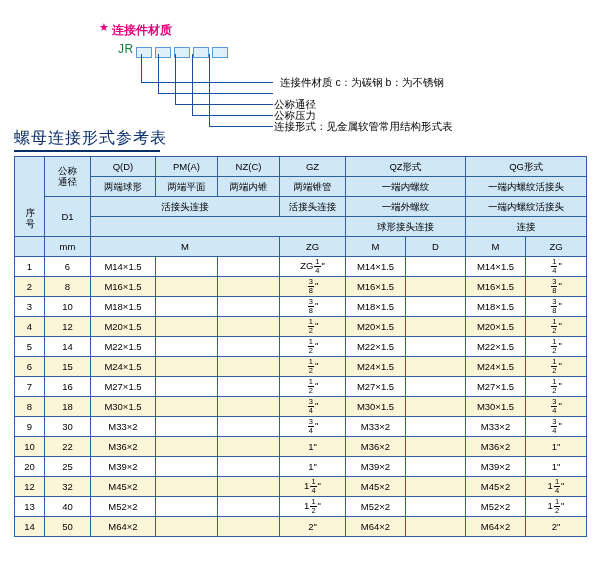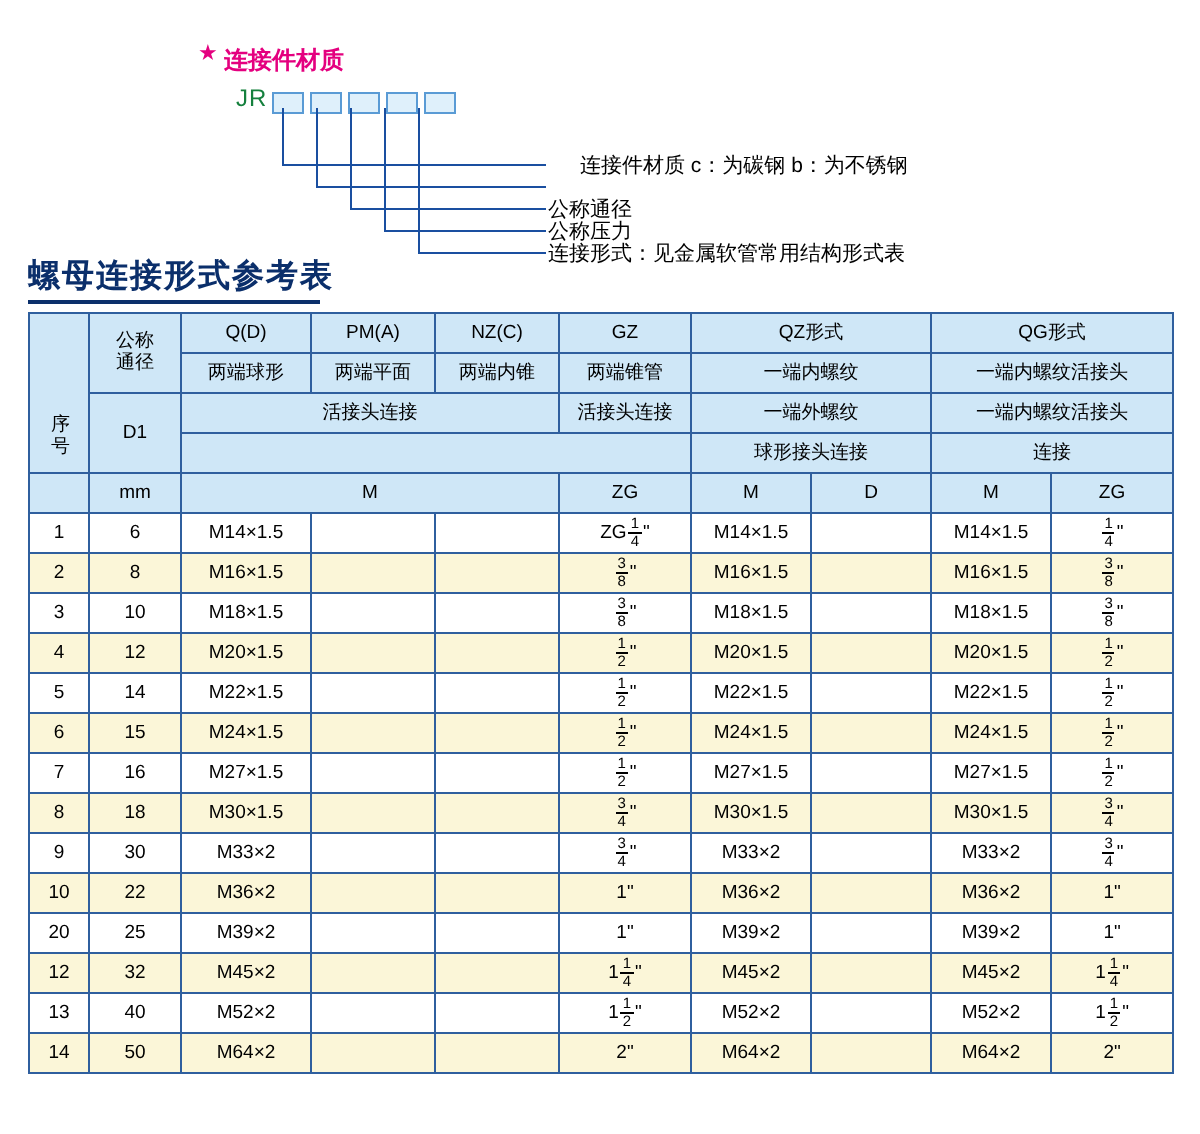--- a/index.html
+++ b/index.html
@@ -58,21 +58,21 @@
     position:absolute;
     font-size:10.5px;
     white-space:nowrap;
     color:#000;
   }
   
   .sec-title{
     position:absolute;
     left:14px; top:128px;
     font-size:16px;
-    font-weight:bold;
+    font-weight:normal;
     color:#0b2f6b;
     letter-spacing:1px;
     white-space:nowrap;
   }
   .sec-underline{
     position:absolute;
     left:14px; top:150px;
     width:146px;height:2px;
     background:#0b2f6b;
   }
@@ -118,21 +118,21 @@
   <div class="boxes">
     <span></span><span></span><span></span><span></span><span></span>
   </div>
 
   <div class="leader" style="left:141px; top:54px; width:131px; height:28px;"></div>
   <div class="leader" style="left:158px; top:54px; width:114px; height:39px;"></div>
   <div class="leader" style="left:175px; top:54px; width:97px;  height:50px;"></div>
   <div class="leader" style="left:192px; top:54px; width:80px;  height:61px;"></div>
   <div class="leader" style="left:209px; top:54px; width:63px;  height:72px;"></div>
 
-  <div class="legend-item" style="left:290px; top:76px;text-align:right;">连接件材质  c：为碳钢  b：为不锈钢</div>
+  <div class="legend-item" style="left:280px; top:76px;text-align:right;">连接件材质  c：为碳钢  b：为不锈钢</div>
   <div class="legend-item" style="left:274px; top:98px;">公称通径</div>
   <div class="legend-item" style="left:274px; top:109px;">公称压力</div>
   <div class="legend-item" style="left:274px; top:120px;">连接形式：见金属软管常用结构形式表</div>
 </div>
 
 <div class="sec-title">螺母连接形式参考表</div>
 <div class="sec-underline"></div>
 
 <table class="main">
   <colgroup>

